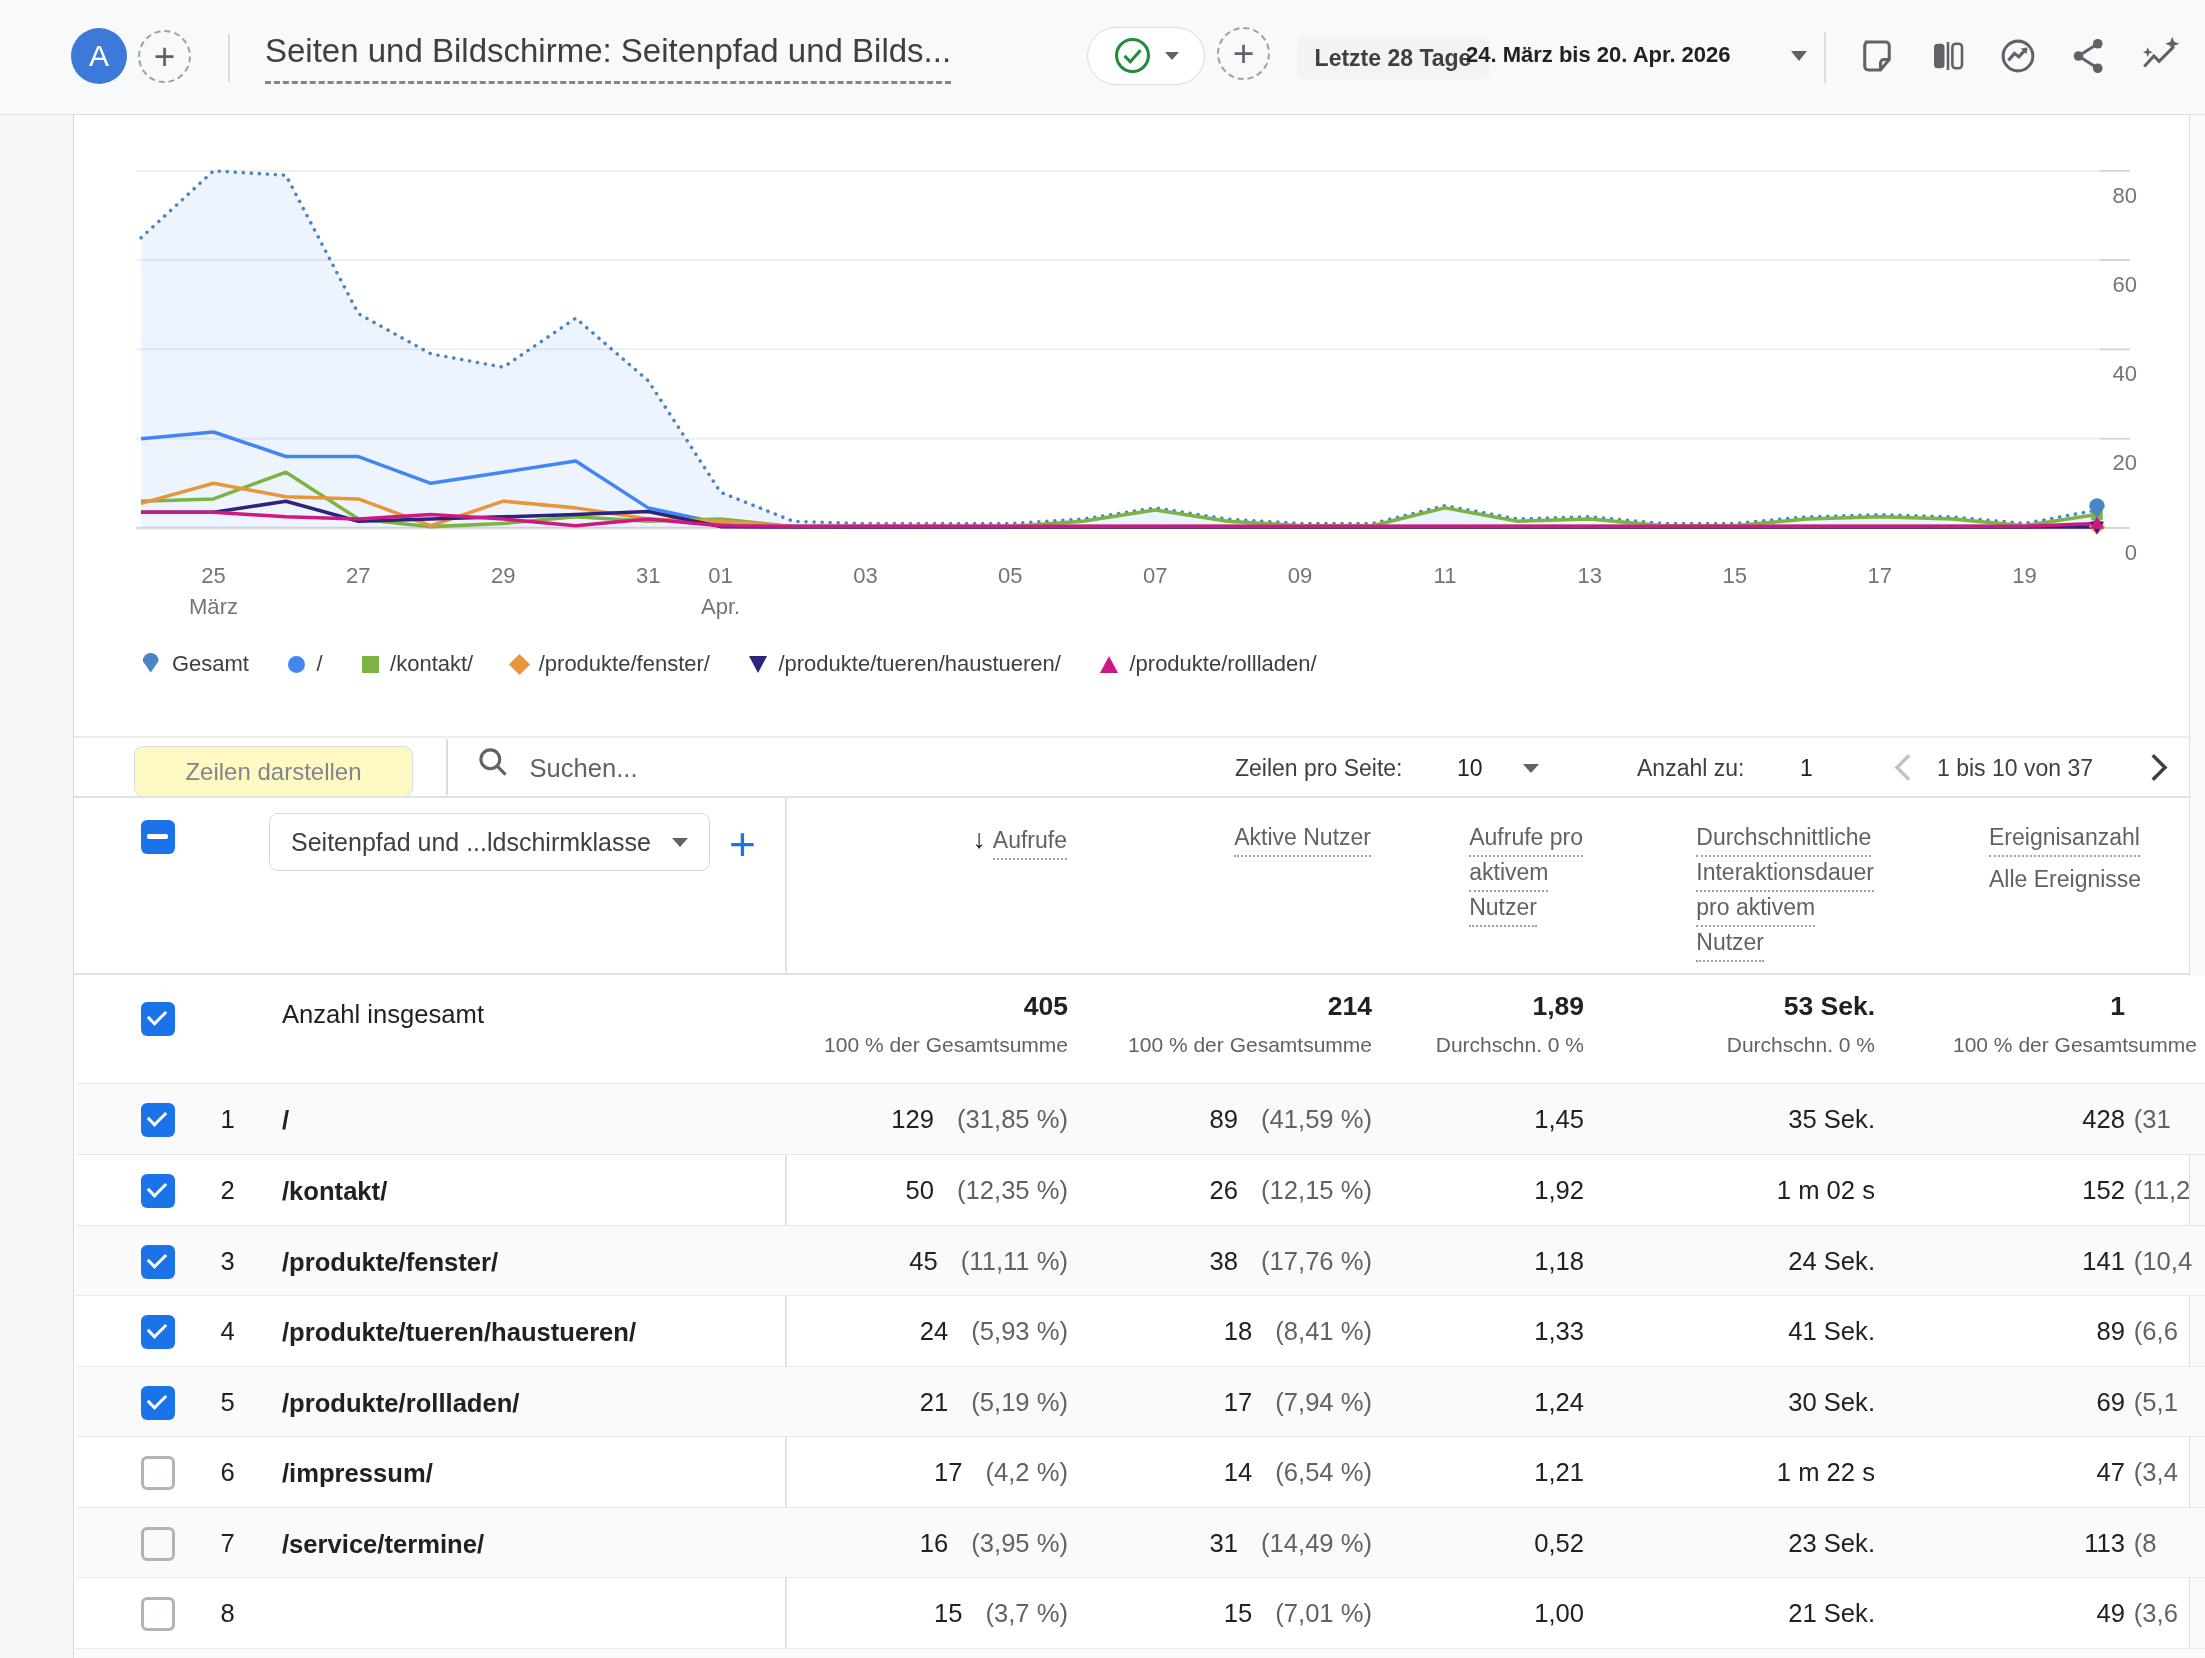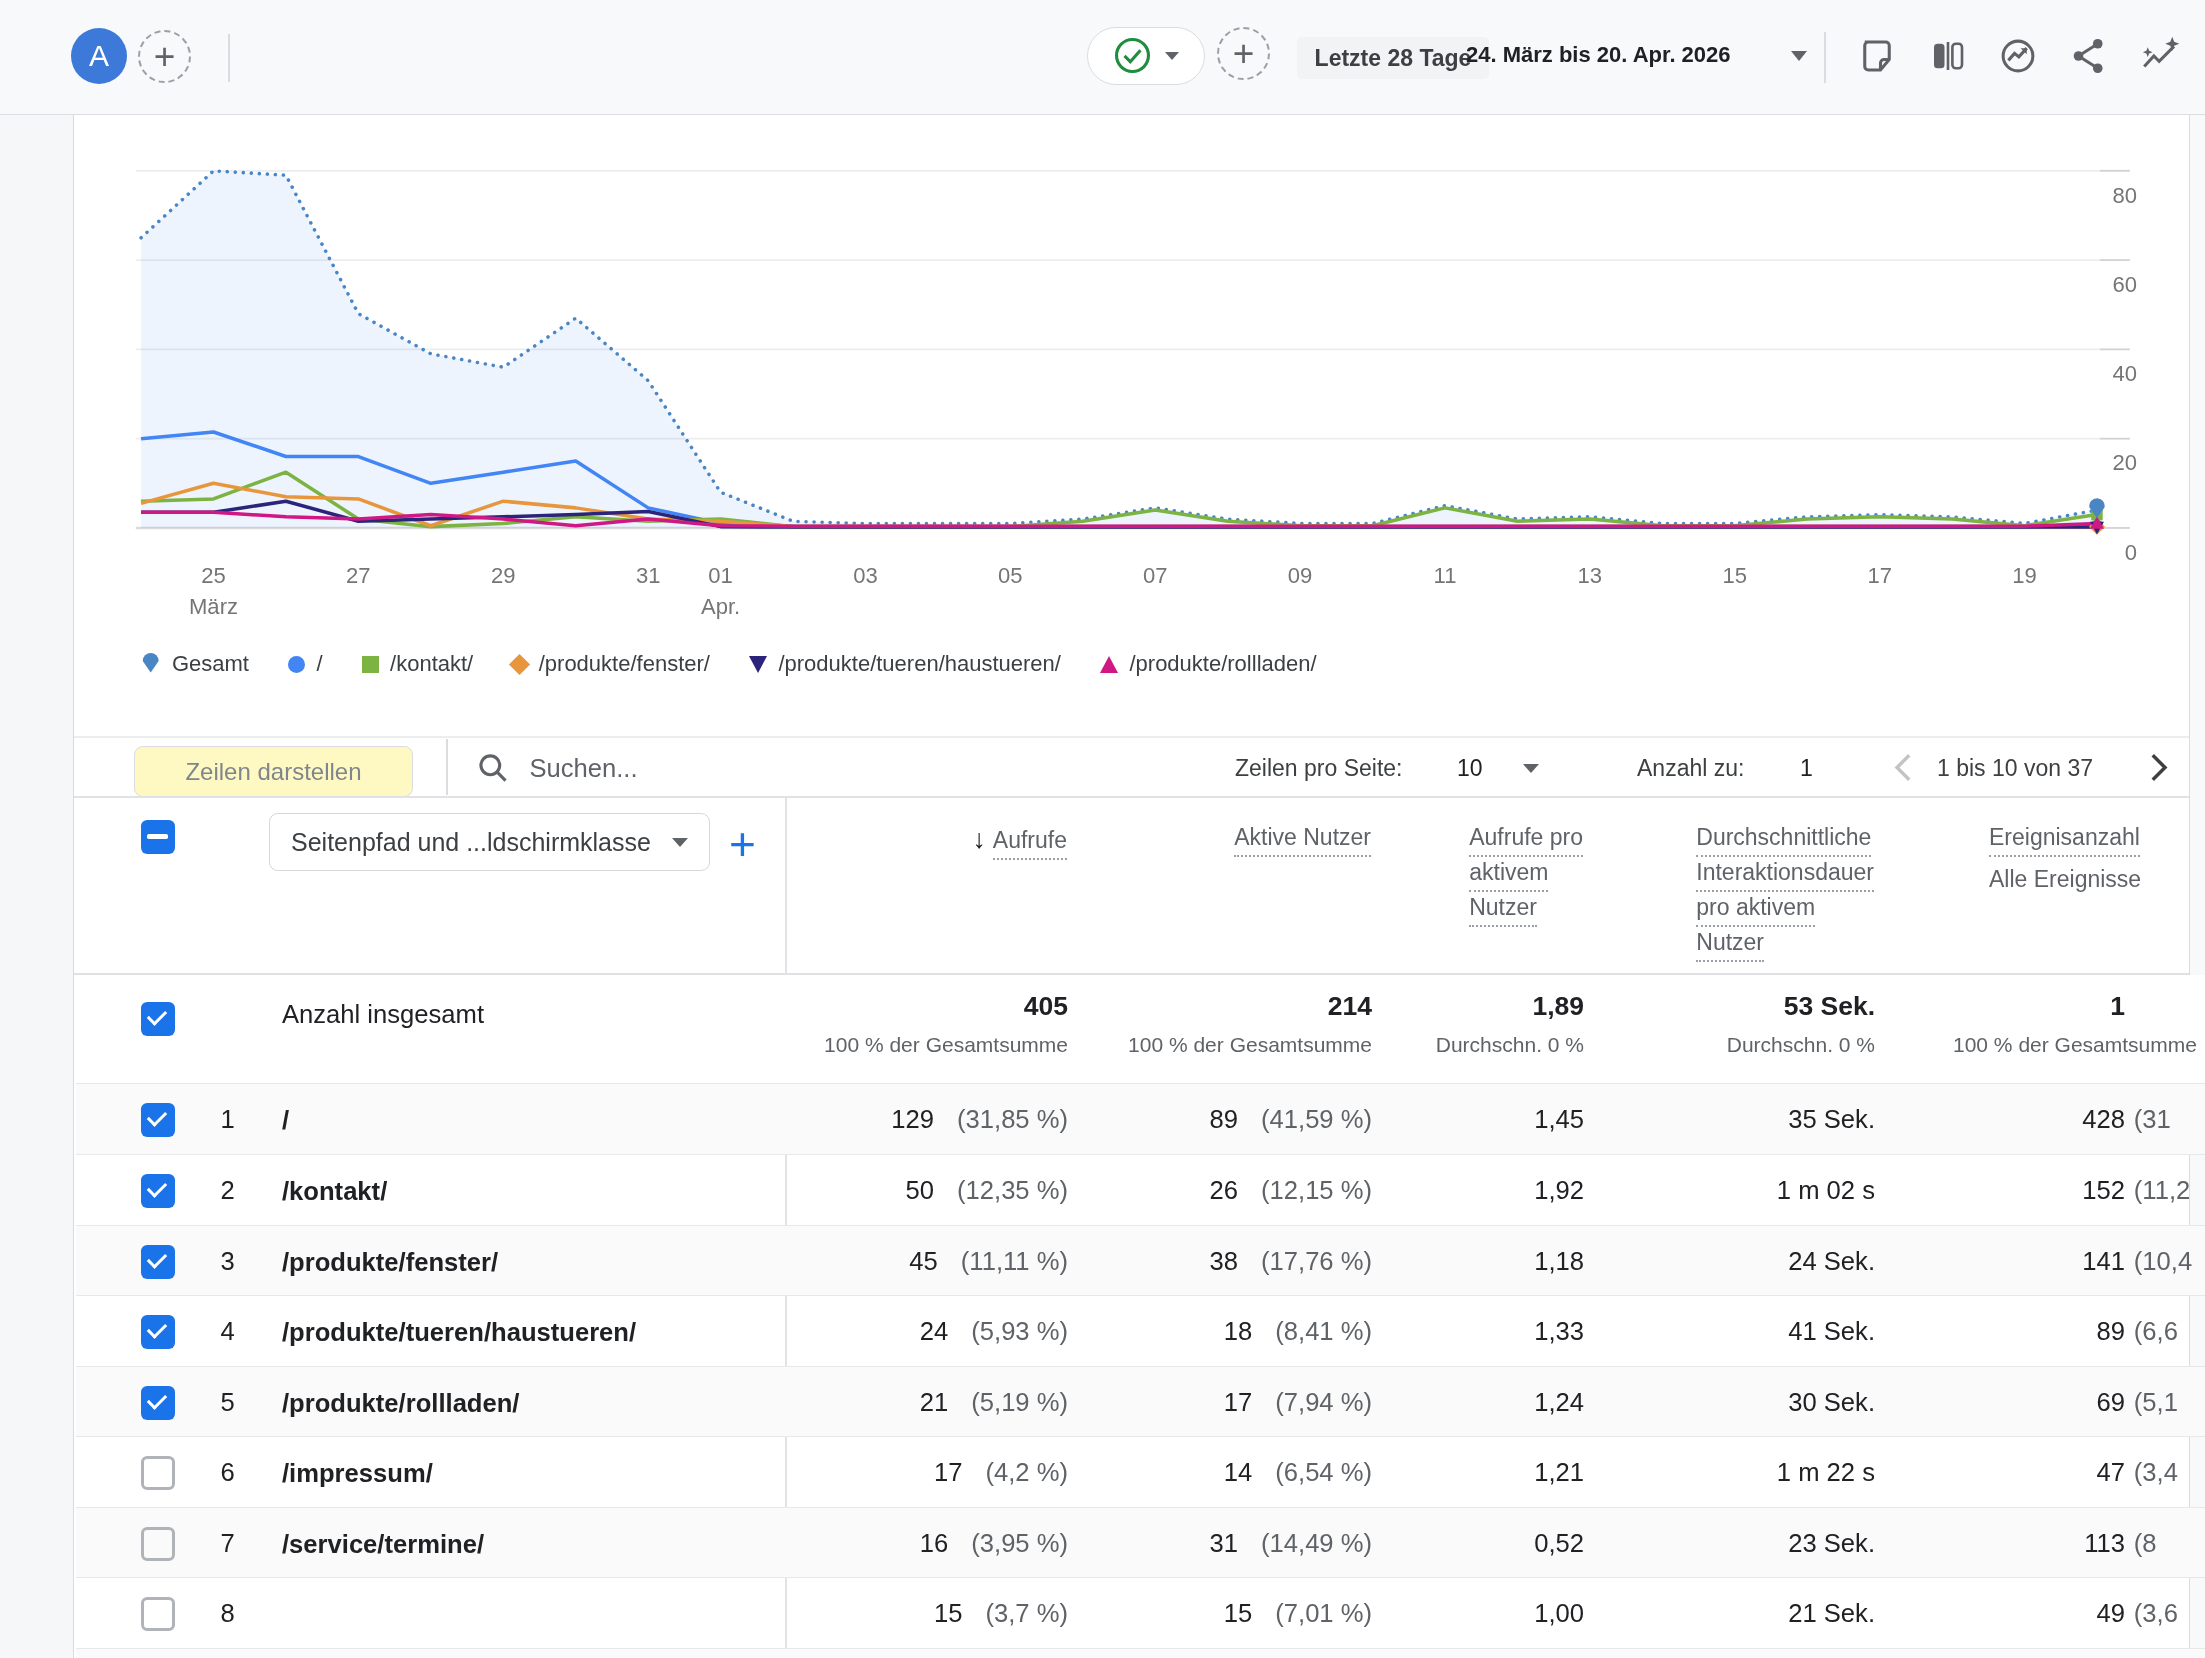--- a/index.html
+++ b/index.html
@@ -47,21 +47,21 @@
   .m-square { width:17px; height:17px; }
   .m-diamond { width:15px; height:15px; transform:rotate(45deg); }
   .m-tri-up { width:0; height:0; border-left:9.7px solid transparent; border-right:9.7px solid transparent; border-bottom:17px solid; }
   .m-tri-down { width:0; height:0; border-left:9.7px solid transparent; border-right:9.7px solid transparent; border-top:17px solid; }
 
   
   #sep-toolbar { position:absolute; left:74px; top:736px; width:2115px; height:1.8px; background:#eceded; }
   #rows-btn { position:absolute; left:134px; top:746px; width:279px; height:51px; border:1.8px solid #dadce0;
     border-radius:8.8px; color:#80868b; font-size:24px; display:flex; align-items:center; justify-content:center; background:#fef9c3; }
   #tb-div { left:446px; top:739px; height:56px; }
-  #search-box { position:absolute; left:476px; top:745px; display:flex; align-items:center; gap:19.4px; }
+  #search-box { position:absolute; left:476px; top:745px; display:flex; gap:19.4px; }
   #search-ph { font-size:25.6px; color:#5f6368; line-height:46px; }
   .tb-label { position:absolute; top:752px; font-size:23px; color:#3c4043; line-height:32px; }
   #rpp-caret { position:absolute; left:1523px; top:764px; border-left:8px solid transparent; border-right:8px solid transparent; border-top:9.7px solid #5f6368; }
   .chev { position:absolute; top:750px; width:32px; height:35px; }
   #tbl-top-border { position:absolute; left:74px; top:796px; width:2115px; height:1.8px; background:#e0e2e5; }
 
   
   #col-div { position:absolute; left:785px; top:798px; width:1.8px; height:860px; background:#e2e3e6; }
   .cb { position:absolute; width:34px; height:34px; border-radius:6.2px; cursor:pointer; }
   .cb.on { background:#1a73e8; }
@@ -108,20 +108,21 @@
   .pct-after { position:absolute; left:calc(100% + 8.8px); top:0; line-height:71px; color:#5f6368; white-space:nowrap; }
   #row9-partial { position:absolute; left:76px; top:1648px; width:2130px; height:10.6px; background:#fafafa; border-top:1.8px solid #e7e8ea; }
 </style>
 </head>
 <body>
 
 <div id="appbar">
   <div id="avatar">A</div>
   <div class="dash-circle" id="add-report">+</div>
   <div class="vdiv" id="hd-div1"></div>
+  <div id="report-title">Seiten und Bildschirme: Seitenpfad und Bilds...</div>
 
   <div id="check-pill">
     <svg width="39" height="39" viewBox="0 0 44 44">
       <circle cx="22" cy="22" r="18" fill="none" stroke="#1e8e3e" stroke-width="3.5"></circle>
       <polyline points="13,22.5 19.5,29 31,16" fill="none" stroke="#1e8e3e" stroke-width="3.5"></polyline>
     </svg>
     <span class="caret" style="border-top-width:8.8px;border-left-width:7px;border-right-width:7px;"></span>
   </div>
   <div class="dash-circle" id="add-check">+</div>
 

